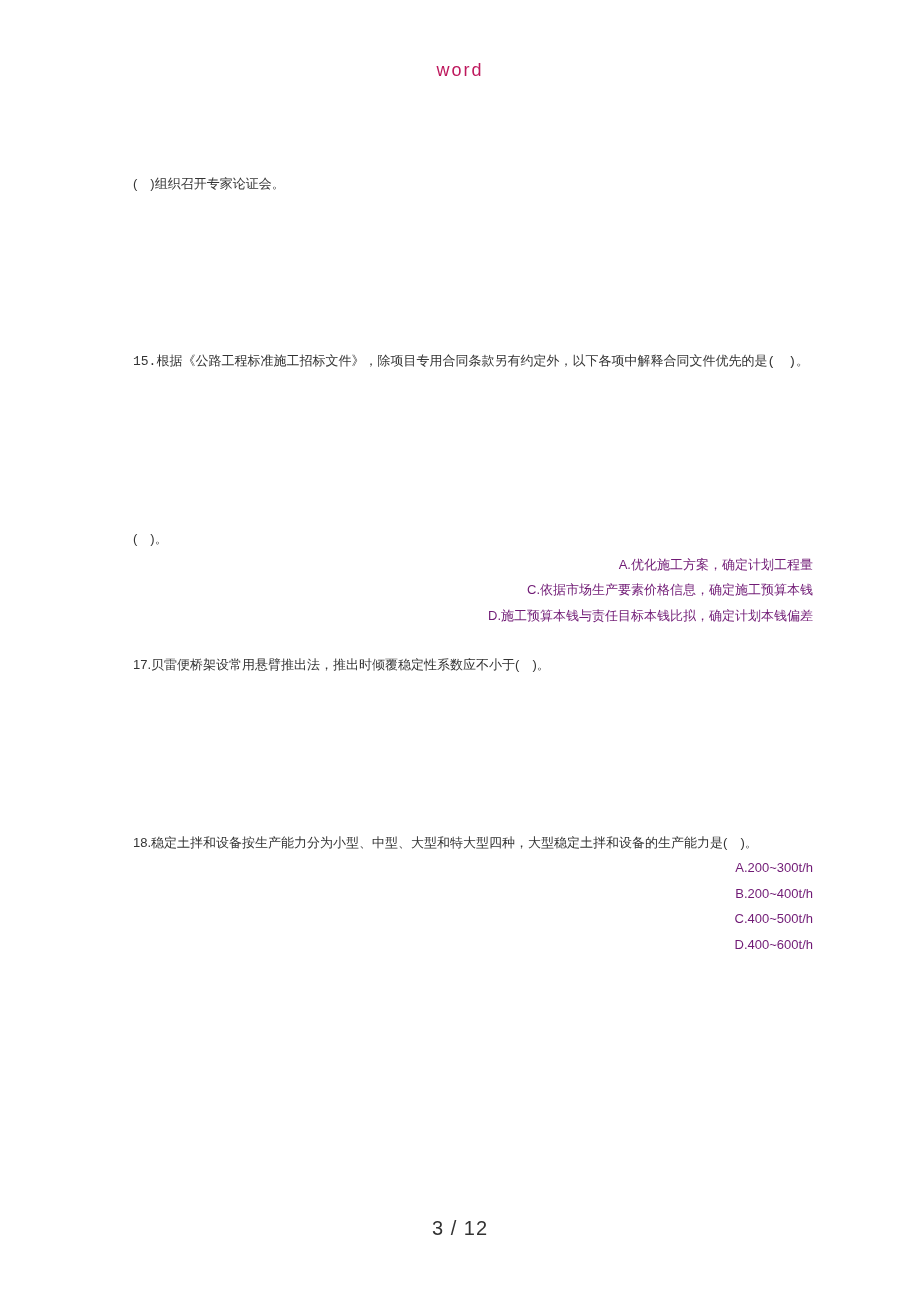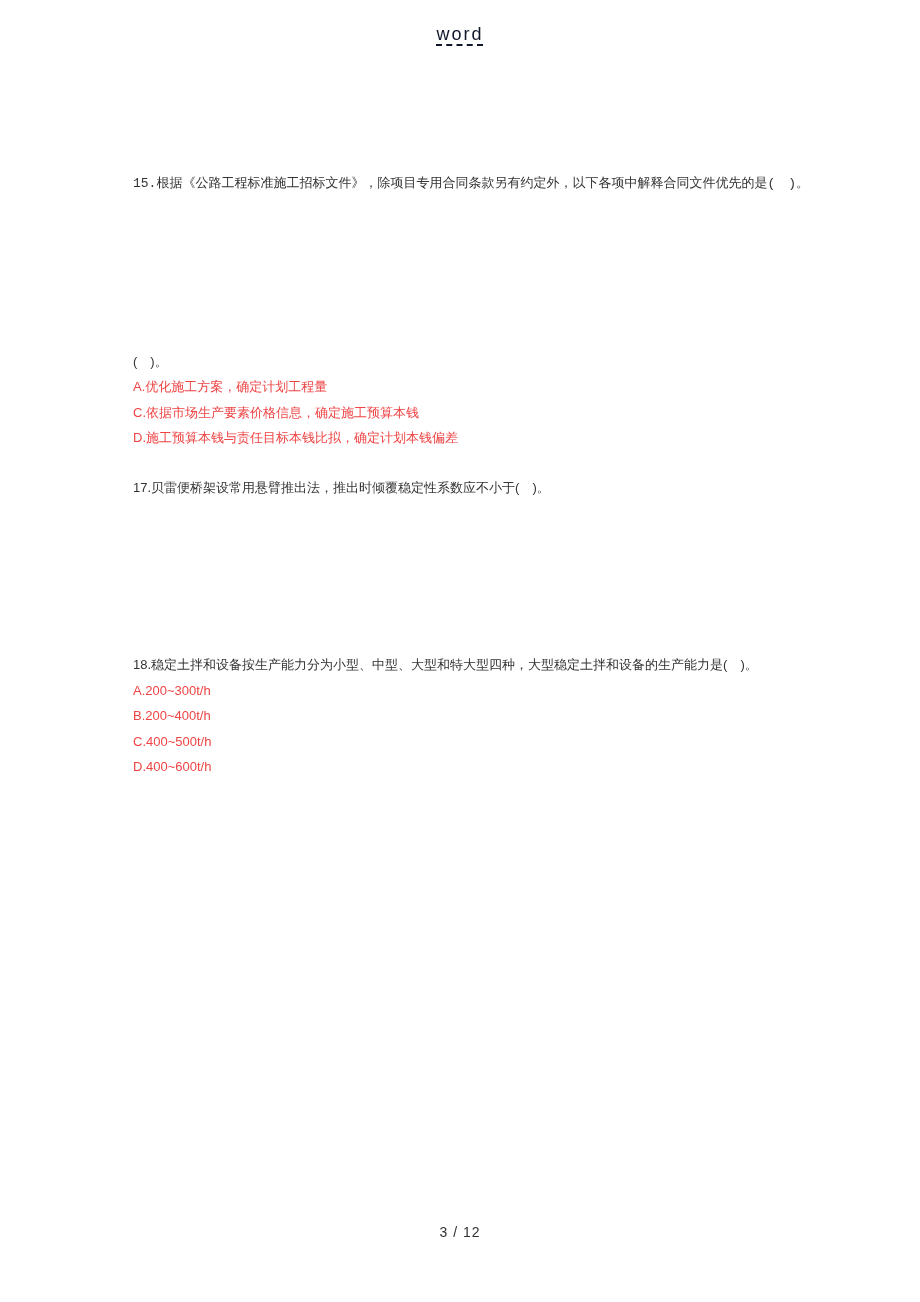--- a/index.html
+++ b/index.html
@@ -9,27 +9,26 @@
     }
     body {
       width: 920px;
       height: 1302px;
       background: #ffffff;
       font-family: "Microsoft YaHei", "SimSun", Arial, sans-serif;
       position: relative;
     }
     .header-link {
       position: absolute;
-      top: 24px;
+      top: 60px;
       left: 0;
       width: 100%;
       text-align: center;
-      color: #0f172a;
+      color: #be185d;
       font-size: 18px;
-      text-decoration: underline;
       text-decoration-style: dashed;
       text-underline-offset: 5px;
       letter-spacing: 2px;
     }
     .content {
       position: absolute;
       top: 174px;
       left: 133px;
       width: 680px;
     }
@@ -47,53 +46,55 @@
     }
     .q15 {
       margin-bottom: 158px;
       font-family: Liberation Mono, monospace;
     }
     .q16-frag {
       margin-bottom: 6px;
     }
     .option {
       font-size: 13px;
-      color: #ef4444;
+      color: #701a75;
       line-height: 1.5;
       margin-bottom: 6px;
+      text-align: right;
     }
     .q16-options {
       margin-bottom: 30px;
     }
     .q17 {
       margin-bottom: 158px;
       margin-top: 28px;
     }
     .q18 {
       margin-bottom: 6px;
     }
     .footer {
       position: absolute;
       bottom: 62px;
       left: 0;
       width: 100%;
       text-align: center;
-      font-size: 14px;
+      font-size: 20px;
       color: #333;
       letter-spacing: 1px;
     }
   </style>
 </head>
 <body>
 
 <div class="header-link">word</div>
 
 <div class="content">
 
 
+  <div class="question-text q14-frag">(　)组织召开专家论证会。</div>
 
   <div class="question-text q15">15.根据《公路工程标准施工招标文件》，除项目专用合同条款另有约定外，以下各项中解释合同文件优先的是(　)。</div>
 
   <div class="question-text q16-frag">(　)。</div>
   <div class="q16-options">
     <div class="option">A.优化施工方案，确定计划工程量</div>
     <div class="option">C.依据市场生产要素价格信息，确定施工预算本钱</div>
     <div class="option">D.施工预算本钱与责任目标本钱比拟，确定计划本钱偏差</div>
   </div>
 

